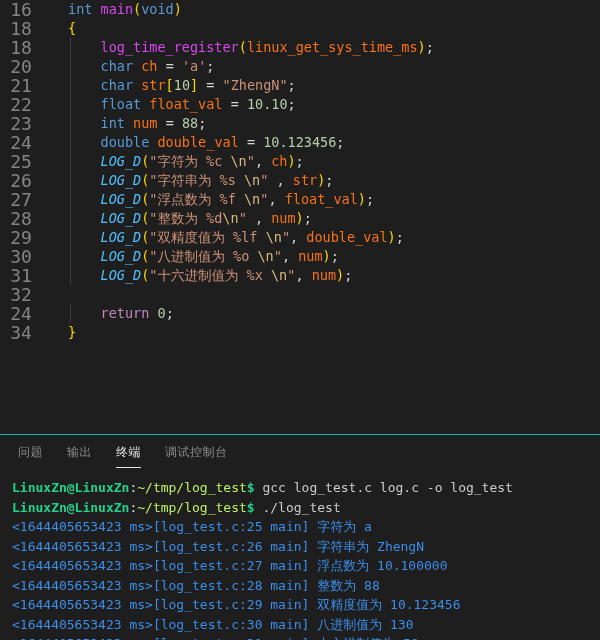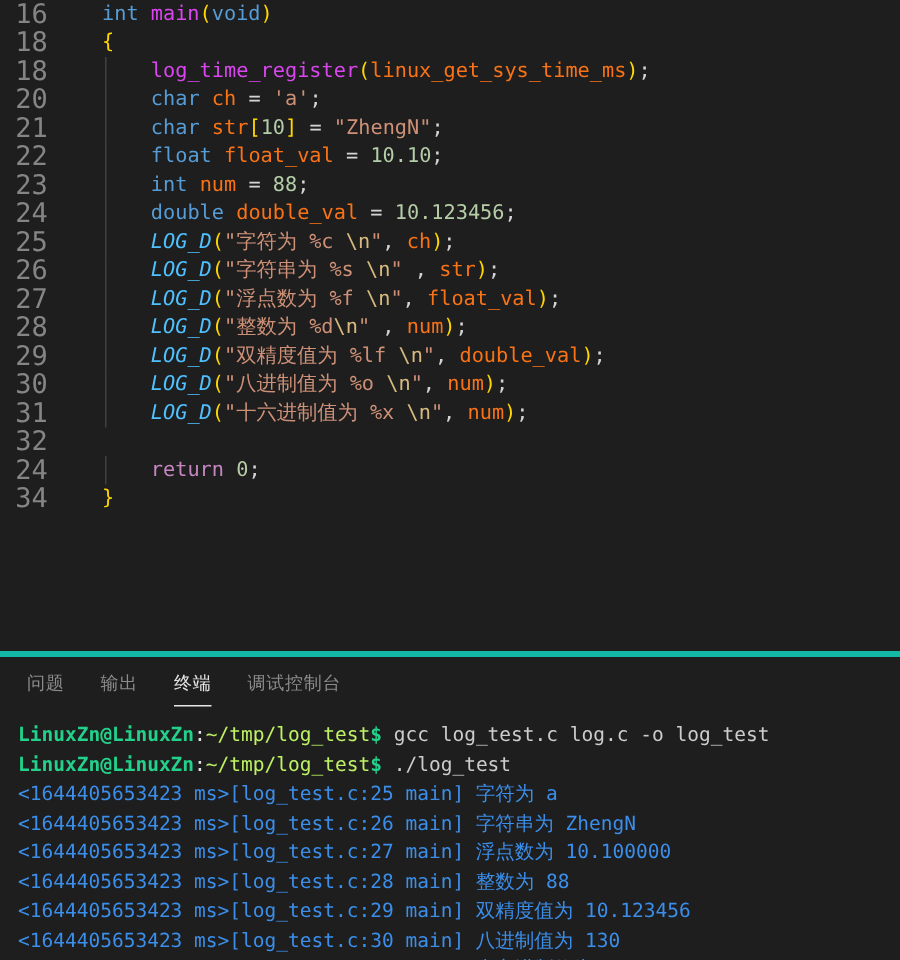--- a/index.html
+++ b/index.html
@@ -73,21 +73,21 @@
   .t-brace1  { color: #ffd700; }
   .t-paren   { color: #ffd700; }
 
   
   #panel {
     position: absolute;
     left: 0; top: 434px;
     width: 600px;
     height: 170px;
     background: #1e1e1e;
-    border-top: 4px solid #14b8a6;
+    border-top: 1px solid #14b8a6;
     box-sizing: border-box;
   }
   #panel-tabs {
     display: flex;
     align-items: center;
     height: 35px;
     padding-left: 18px;
     box-sizing: border-box;
   }
   .panel-tab {

